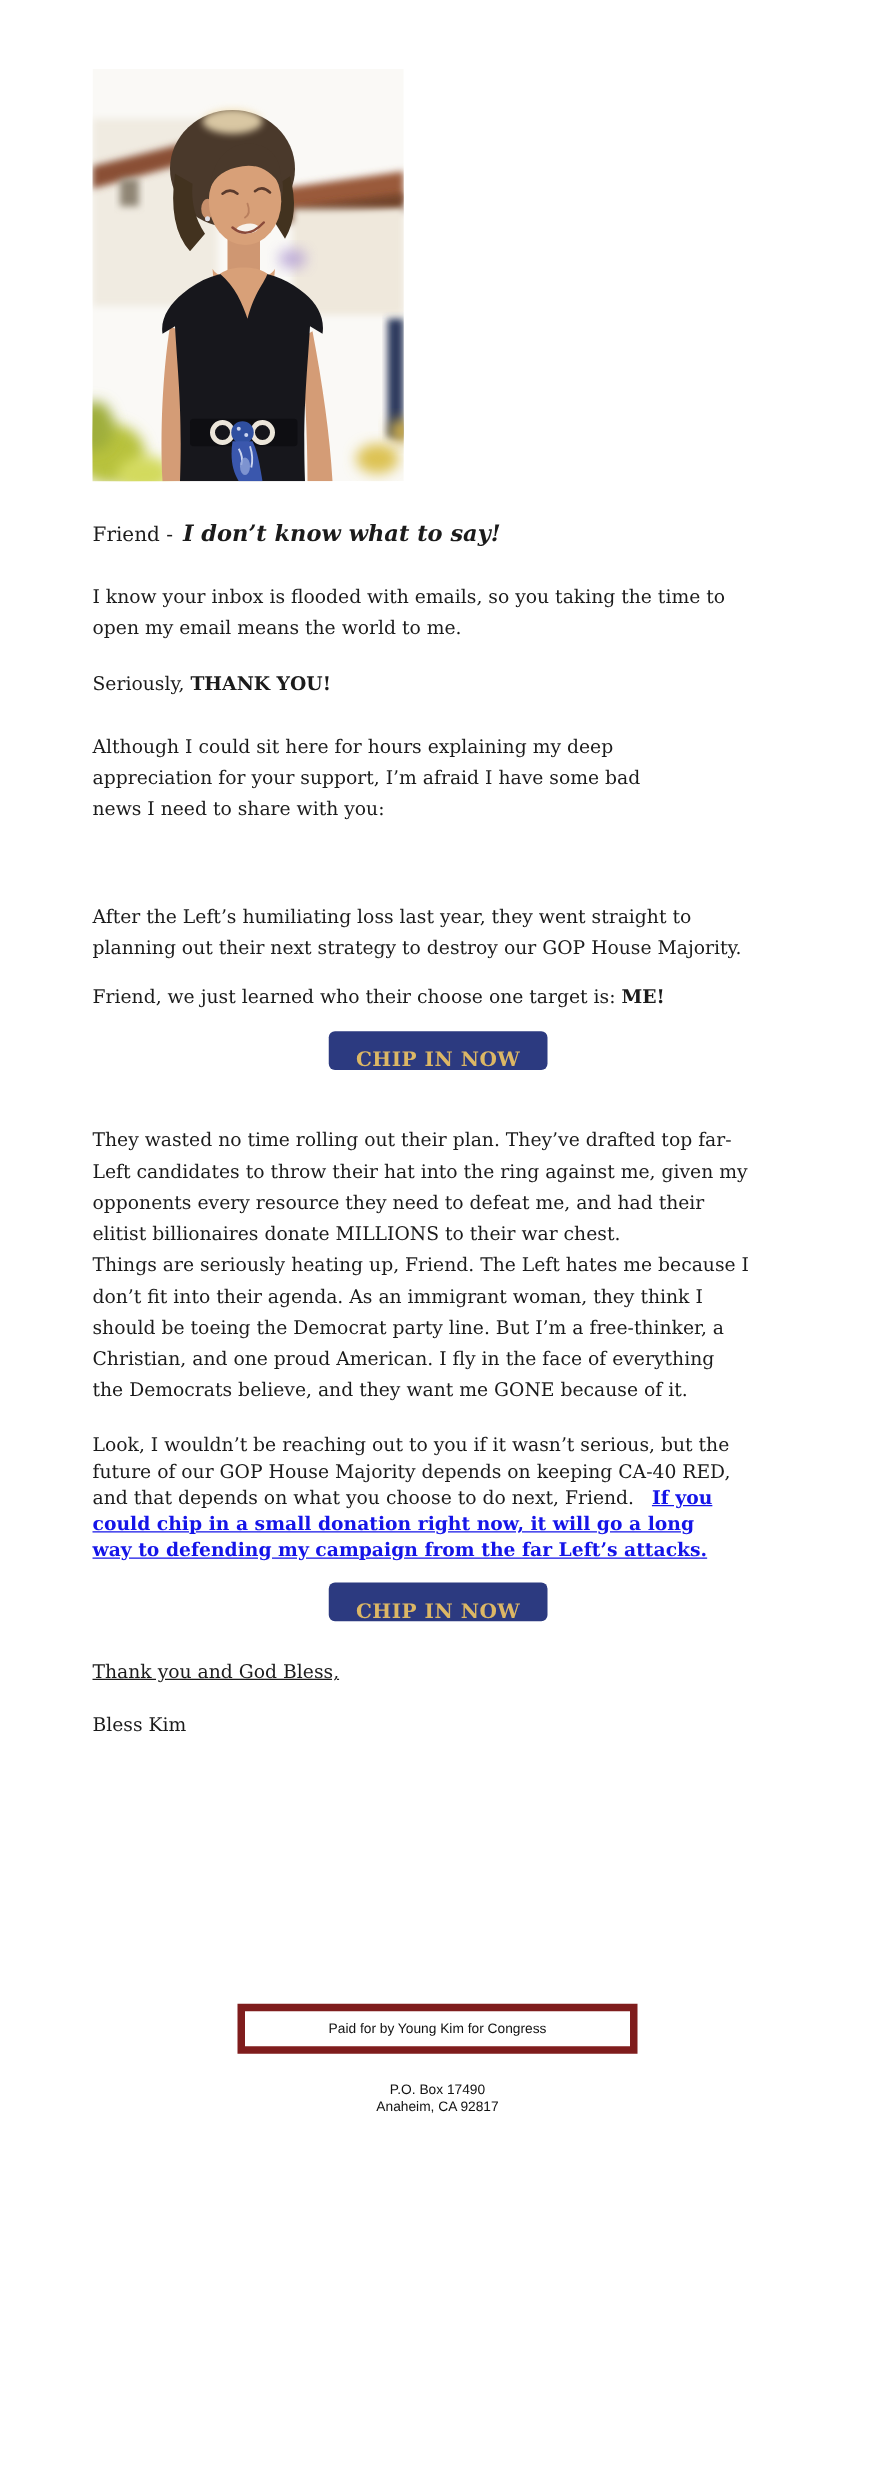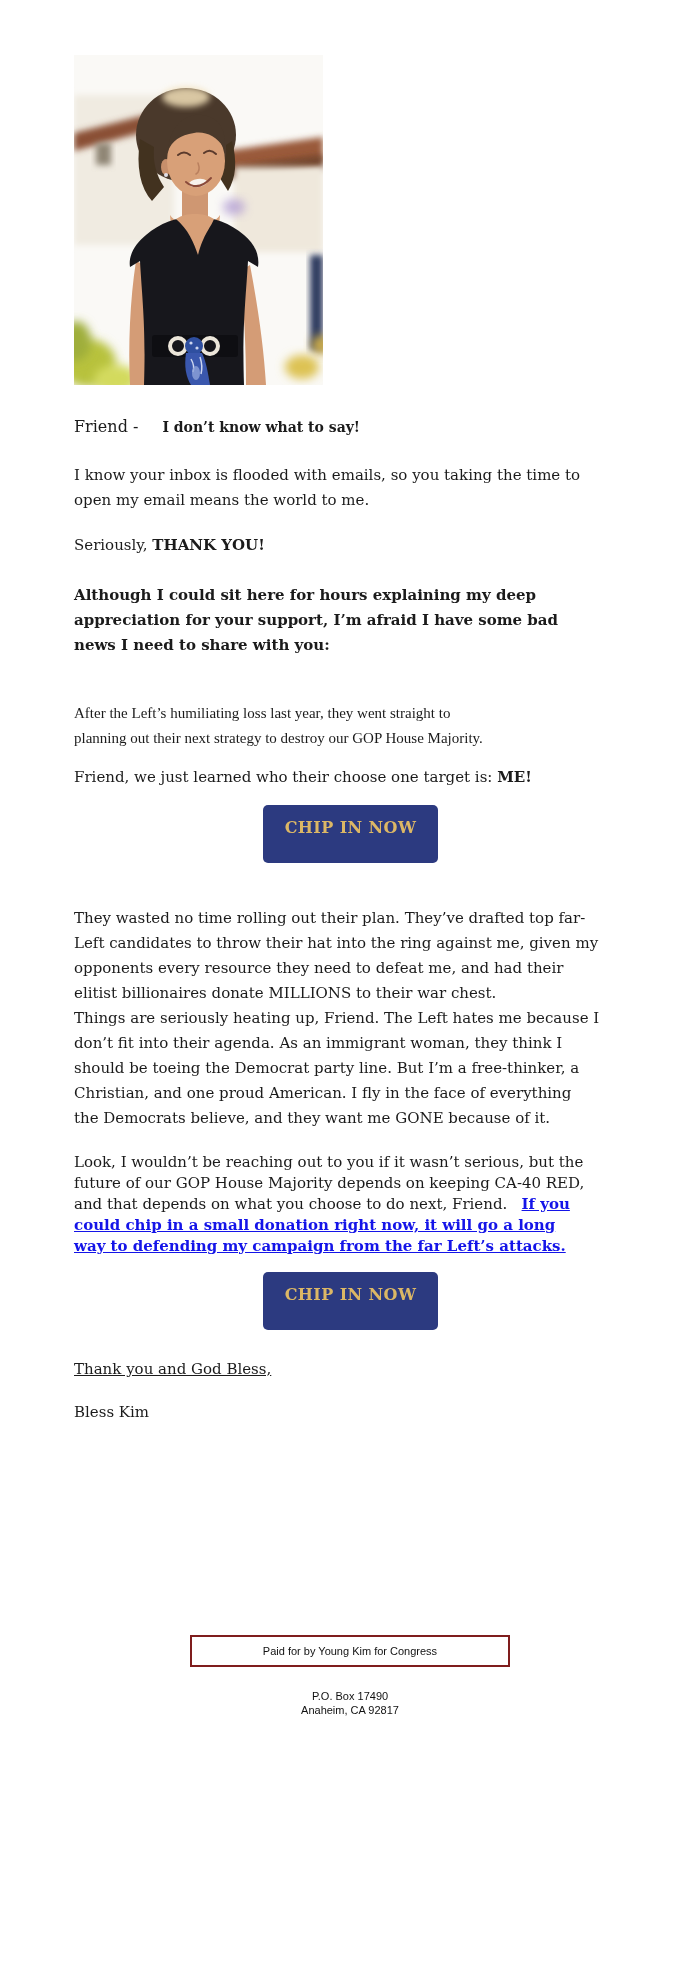--- a/index.html
+++ b/index.html
@@ -8,55 +8,55 @@
     width: 700px; height: 1982px;
     margin: 0; position: relative; overflow: hidden;
     font-family: "DejaVu Serif", serif;
     color: #1b1b1b;
   }
   .wrap { padding: 55px 41px 0 74px; }
   .photo-frame { width: 249px; height: 330px; display: block; }
   .photo-frame svg { display: block; }
 
   .greeting { margin-top: 32px; font-size: 16px; white-space: nowrap; }
-  .greeting .headline { font-weight: bold; font-size: 14px; margin-left: 24px; }
+  .greeting .headline { font-weight: bold; font-style: italic; font-size: 18px; margin-left: 8px; }
 
   .para { white-space: pre-line; font-size: 15px; line-height: 25px; }
   .bold { font-weight: bold; }
 
   #p1  { margin-top: 27px; }
   #p2  { margin-top: 20px; }
-  #p3  { margin-top: 25px; font-weight: bold; }
-  #p4  { margin-top: 43px; font-family: Liberation Serif, serif; }
+  #p3  { margin-top: 25px; font-weight: normal; }
+  #p4  { margin-top: 61px; }
   #p5  { margin-top: 14px; }
   #p6  { margin-top: 43px; }
   #p7  { }
   #p8  { margin-top: 21px; line-height: 21px; }
   #p9  { margin-top: 14px; }
   #p10 { margin-top: 27px; text-decoration: underline; }
   #p11 { margin-top: 18px; }
 
   .btn-row { text-align: center; margin-right: 32px; }
   .btn-row.first  { margin-top: 15px; }
   .btn-row.second { margin-top: 15px; }
   .chip-btn {
-    display: inline-block; width: 175px; height: 58px; line-height: 45px;
+    display: inline-block; width: 175px; height: 31px; line-height: 45px;
     background: #2c3a80; color: #dcb765;
     font-family: "DejaVu Serif", serif; font-size: 16px; font-weight: bold;
     letter-spacing: 0.4px; text-decoration: none;
     border-radius: 5px;
   }
 
   .donate-link { color: #1414e8; font-weight: bold; text-decoration: underline; }
 
   .footer { text-align: center; font-family: "Liberation Sans", sans-serif; color: #000; }
   .disclaimer-wrap { margin-top: 210px; text-align: center; }
   .disclaimer-box {
     display: inline-block; width: 320px; padding: 8px 4px;
-    border: 2px solid #7f1d1d; font-size: 11px; color: #111;
+    border: 6px solid #7f1d1d; font-size: 11px; color: #111;
   }
   .address { margin-top: 22px; font-size: 11px; line-height: 14px; color: #111; }
   .privacy-row { margin-top: 40px; font-size: 11px; }
   .privacy-row a { color: #3c3ccf; text-decoration: underline; }
 </style>
 </head>
 <body>
 
 <div class="wrap">
 

